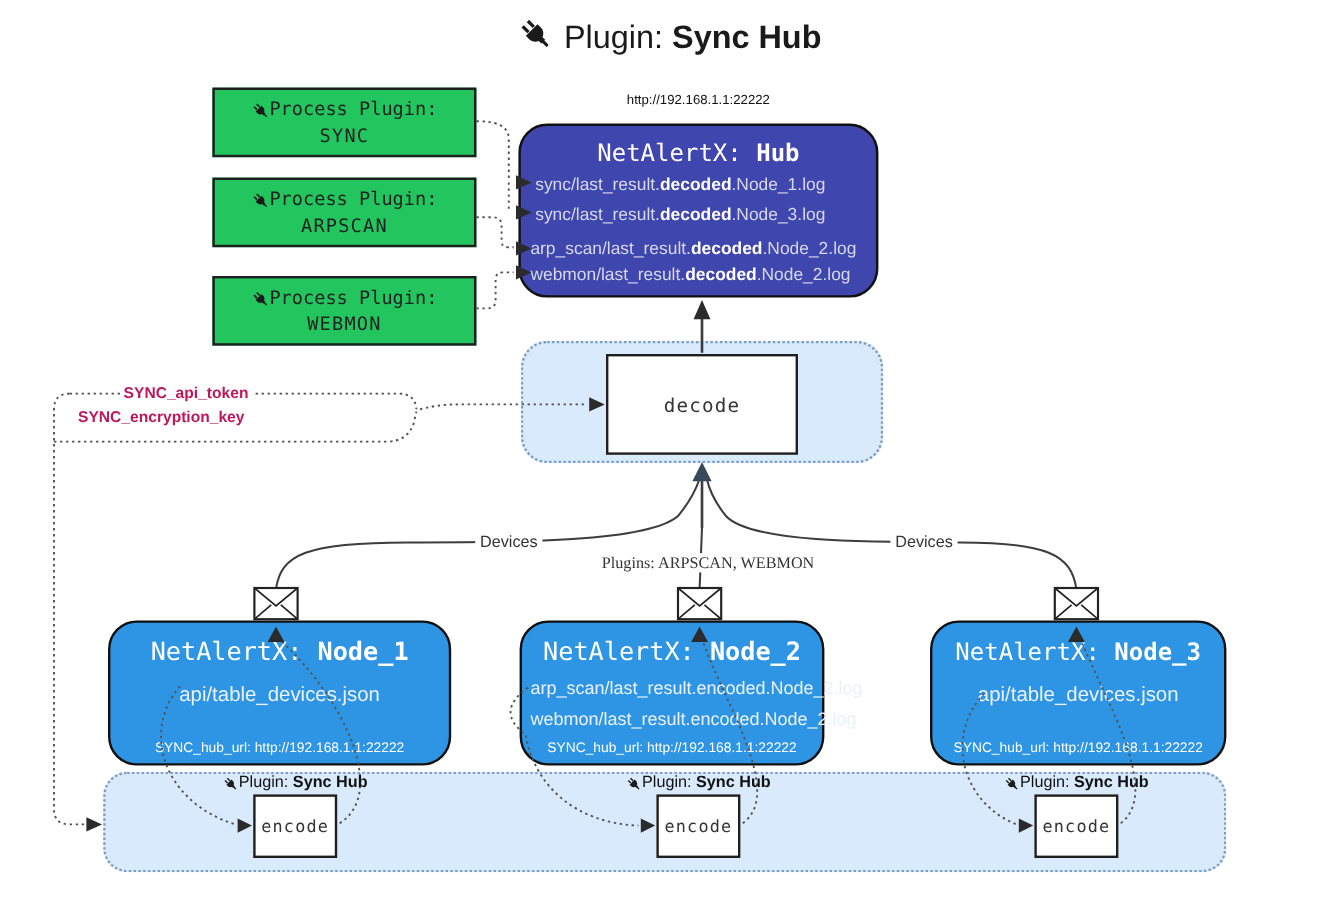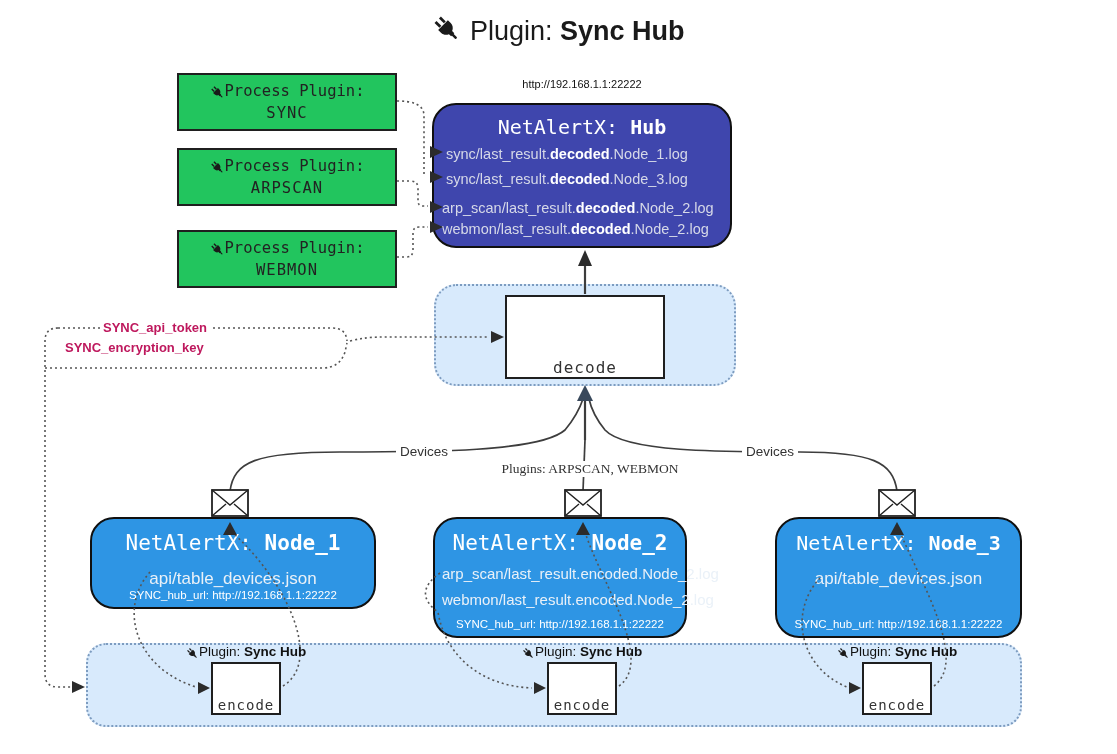--- a/index.html
+++ b/index.html
@@ -21,21 +21,21 @@
 
   
   .hub{background:#3f46ad;border:2.5px solid #101010;border-radius:24px;z-index:1;box-sizing:border-box;}
   .hub-title{position:absolute;left:0;top:10px;width:100%;text-align:center;color:#fff;font-size:20px;}
   .hub-line{position:absolute;left:12px;right:2px;font-size:14.5px;color:#d6d9e8;white-space:nowrap;}
   .hub-line b{color:#ffffff;}
   .hub-url{font-size:11px;color:#111;text-align:center;z-index:3;}
 
   
   .panel{background:#d8eafc;border:2px dotted #7d9cc0;border-radius:22px;z-index:1;box-sizing:border-box;}
-  .io-box{background:#fff;border:2px solid #1f1f1f;z-index:1;display:flex;align-items:flex-end;justify-content:center;
+  .io-box{background:#fff;border:2px solid #1f1f1f;z-index:1;display:flex;align-items:center;justify-content:center;
           color:#333;box-sizing:border-box;}
   .decode-box{font-size:16px;letter-spacing:1px;}
   .encode-box{font-size:14px;letter-spacing:1px;}
 
   
   .node{background:#2e95e4;border:2.5px solid #101010;border-radius:24px;z-index:1;box-sizing:border-box;}
   .node-title{position:absolute;left:0;top:12px;width:100%;text-align:center;color:#fff;font-size:21px;white-space:nowrap;}
   .node-line{position:absolute;color:#eaf1f8;white-space:nowrap;text-align:center;}
   .node-url{position:absolute;left:0;bottom:6px;width:100%;text-align:center;color:#fff;font-size:11.5px;}
 
@@ -112,21 +112,21 @@
       <span>decode</span>
     </div>
 
   <div class="abs token-label" style="left:100px;top:320px;">SYNC_api_token</div>
   <div class="abs token-label" style="left:62px;top:340px;">SYNC_encryption_key</div>
 
   <div class="abs edge-label" style="left:396px;top:444px;">Devices</div>
   <div class="abs edge-label" style="left:742px;top:444px;">Devices</div>
   <div class="abs edge-label" style="left:466px;top:461px;width:240px;text-align:center;font-family:Liberation Serif, serif;">Plugins: ARPSCAN, WEBMON</div>
 
-  <div class="abs node" style="left:90px;top:517px;width:286px;height:92px;">
+  <div class="abs node" style="left:90px;top:517px;width:286px;height:121px;">
     <div class="node-title mono"><span>NetAlertX: </span><b>Node_1</b></div>
     <div class="node-line" style="left:0;top:50px;width:100%;text-align:center;font-size:17px;">api/table_devices.json</div>
     <div class="node-url">SYNC_hub_url: http://192.168.1.1:22222</div>
   </div>
   <div class="abs node" style="left:433px;top:517px;width:254px;height:121px;">
     <div class="node-title mono"><span>NetAlertX: </span><b>Node_2</b></div>
     <div class="node-line" style="left:7px;top:46px;font-size:15px;">arp_scan/last_result.encoded.Node_2.log</div>
     <div class="node-line" style="left:7px;top:72px;font-size:15px;">webmon/last_result.encoded.Node_2.log</div>
     <div class="node-url">SYNC_hub_url: http://192.168.1.1:22222</div>
   </div>

